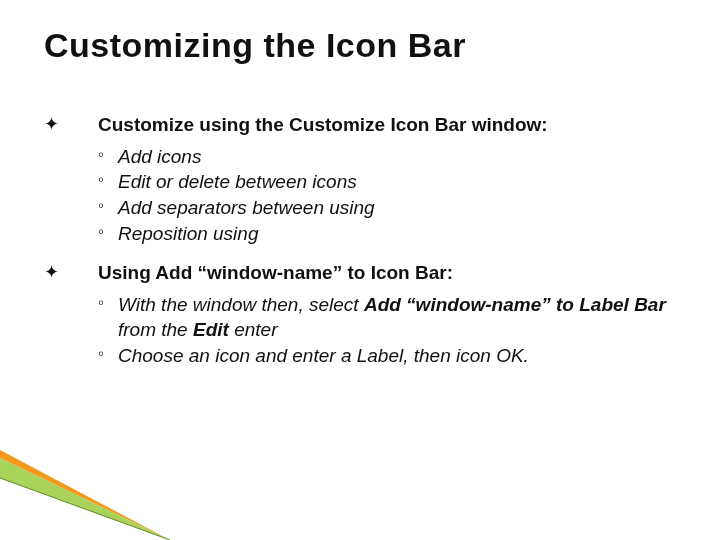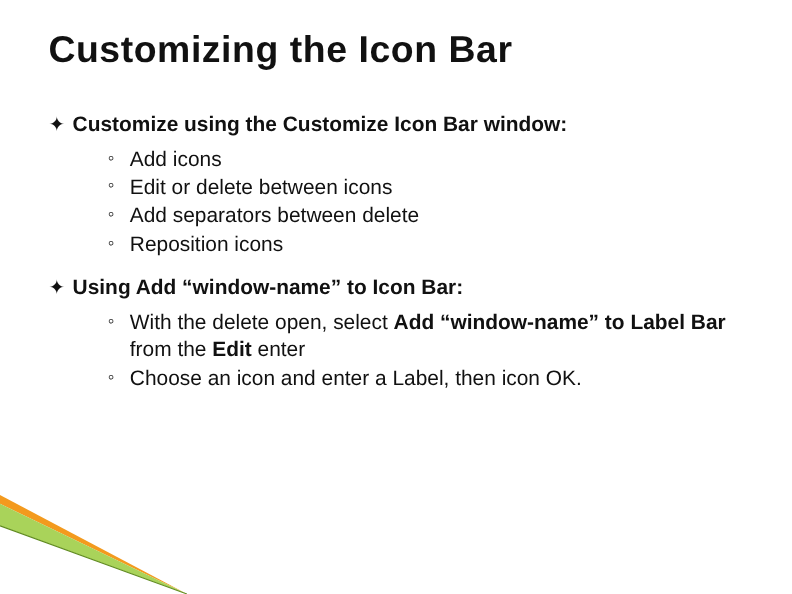--- a/index.html
+++ b/index.html
@@ -1,26 +1,26 @@
 <!DOCTYPE html>
 <html><head>
 <meta charset="utf-8">
 <style>
   * { margin: 0; padding: 0; box-sizing: border-box; }
   html, body { width: 720px; height: 540px; background: #fff; font-family: Verdana, Geneva, sans-serif; color: #111; overflow: hidden; }
   .slide { position: relative; width: 720px; height: 540px; padding: 26px 44px 0 44px; }
-  .title { font-size: 34px; font-weight: 700; letter-spacing: 0.5px; margin-bottom: 36px; }
+  .title { font-size: 34px; font-weight: 700; letter-spacing: 0.5px; margin-bottom: 47px; }
   .content { font-size: 19px; line-height: 1.35; }
   .lvl1 { display: flex; align-items: flex-start; margin-bottom: 6px; }
   .lvl1 .bullet { width: 22px; flex: 0 0 22px; font-size: 18px; line-height: 1.35; }
-  .lvl1 .text { flex: 1; font-weight: 600; }
+  .lvl1 .text { flex: 1; font-weight: 600; margin-left: 32px; }
   .sublist { margin-left: 54px; margin-bottom: 14px; }
   .lvl2 { display: flex; align-items: flex-start; font-weight: 400; }
   .lvl2 .bullet { width: 20px; flex: 0 0 20px; font-size: 17px; }
-  .lvl2 .text { flex: 1; }
+  .lvl2 .text { flex: 1; font-style: italic; }
   .bold { font-weight: 700; }
   .nobold { font-weight: 400; }
   .corner { position: absolute; left: 0; bottom: 0; width: 170px; height: 120px; pointer-events: none; }
 </style>
 </head>
 <body>
 
 <div class="slide">
 
   <h1 class="title">Customizing the Icon Bar</h1>
@@ -36,38 +36,38 @@
       <div class="lvl2">
         <span class="bullet">◦</span>
         <span class="text">Add icons</span>
       </div>
       <div class="lvl2">
         <span class="bullet">◦</span>
         <span class="text">Edit or delete between icons</span>
       </div>
       <div class="lvl2">
         <span class="bullet">◦</span>
-        <span class="text">Add separators between delete</span>
+        <span class="text">Add separators between using</span>
       </div>
       <div class="lvl2">
         <span class="bullet">◦</span>
-        <span class="text">Reposition icons</span>
+        <span class="text">Reposition using</span>
       </div>
     </div>
 
     <div class="lvl1">
       <span class="bullet">✦</span>
       <span class="text">Using Add “window-name” to Icon Bar:</span>
     </div>
 
     <div class="sublist">
       <div class="lvl2">
         <span class="bullet">◦</span>
         <span class="text">
-          <span class="nobold">With the delete open, select </span><span class="bold">Add “window-name” to Label Bar</span><span class="nobold"> from the </span><span class="bold">Edit</span><span class="nobold"> enter</span>
+          <span class="nobold">With the window then, select </span><span class="bold">Add “window-name” to Label Bar</span><span class="nobold"> from the </span><span class="bold">Edit</span><span class="nobold"> enter</span>
         </span>
       </div>
       <div class="lvl2">
         <span class="bullet">◦</span>
         <span class="text">Choose an icon and enter a Label, then icon OK.</span>
       </div>
     </div>
 
   </div>
 

